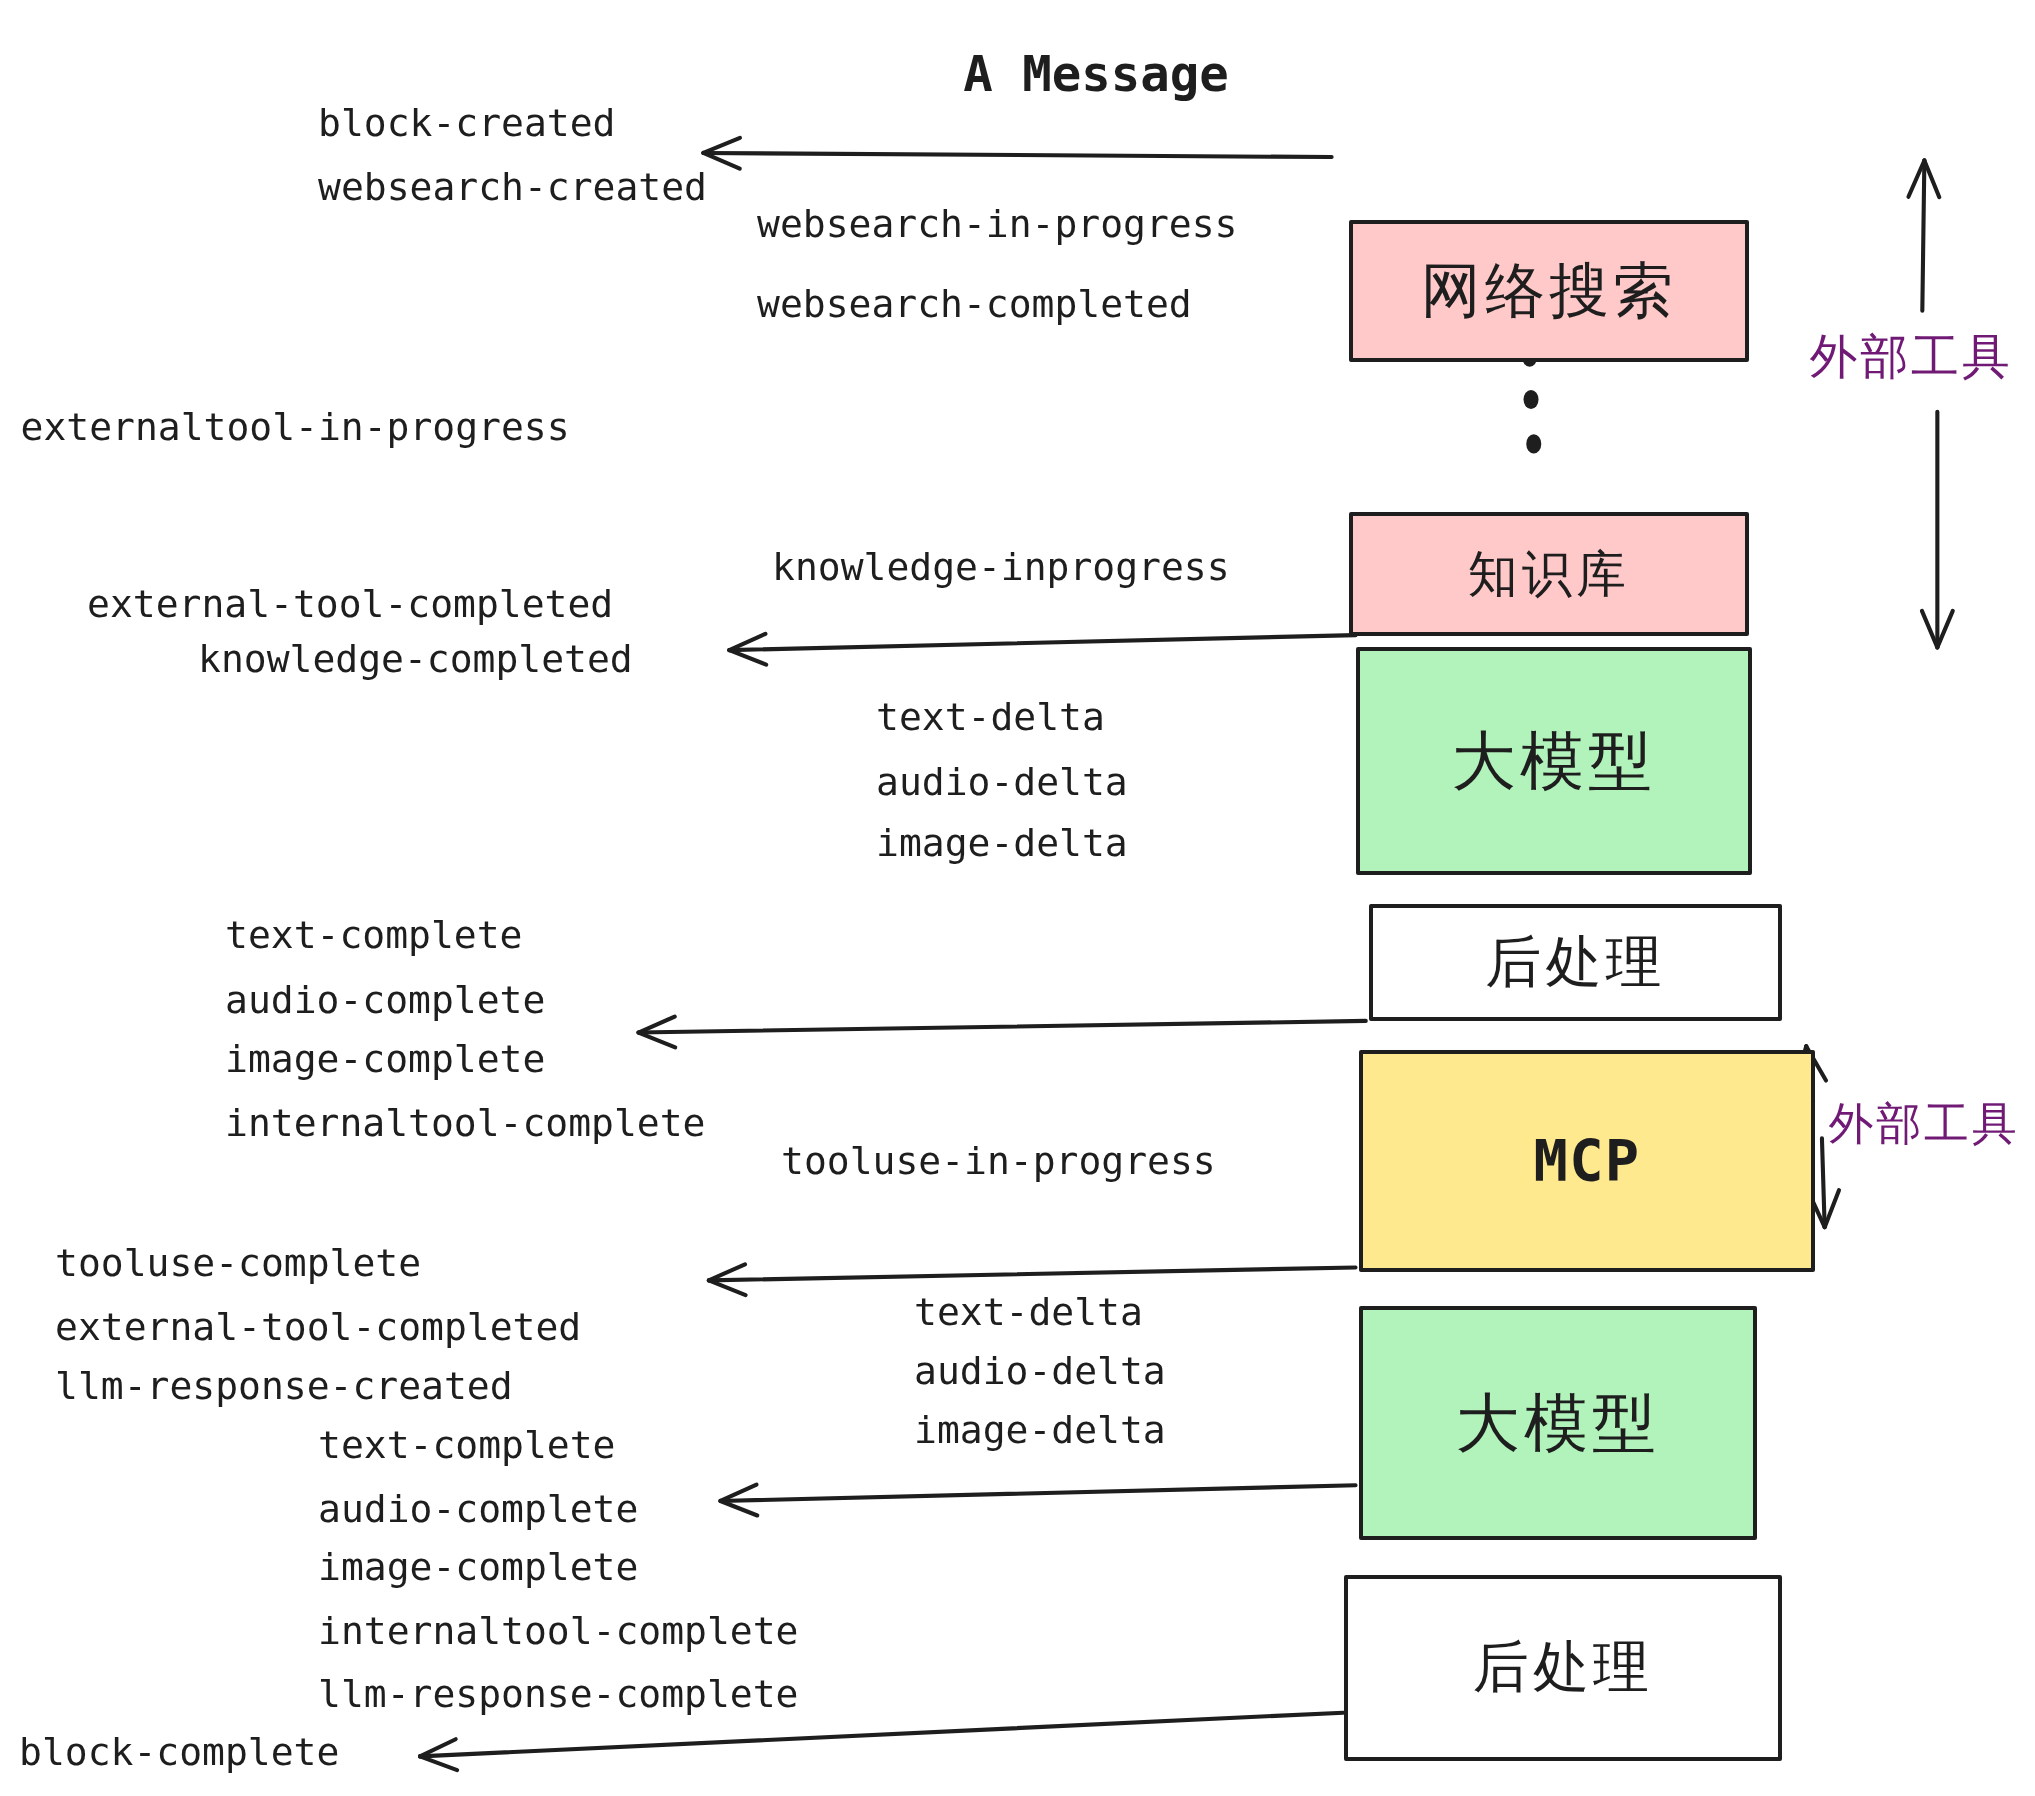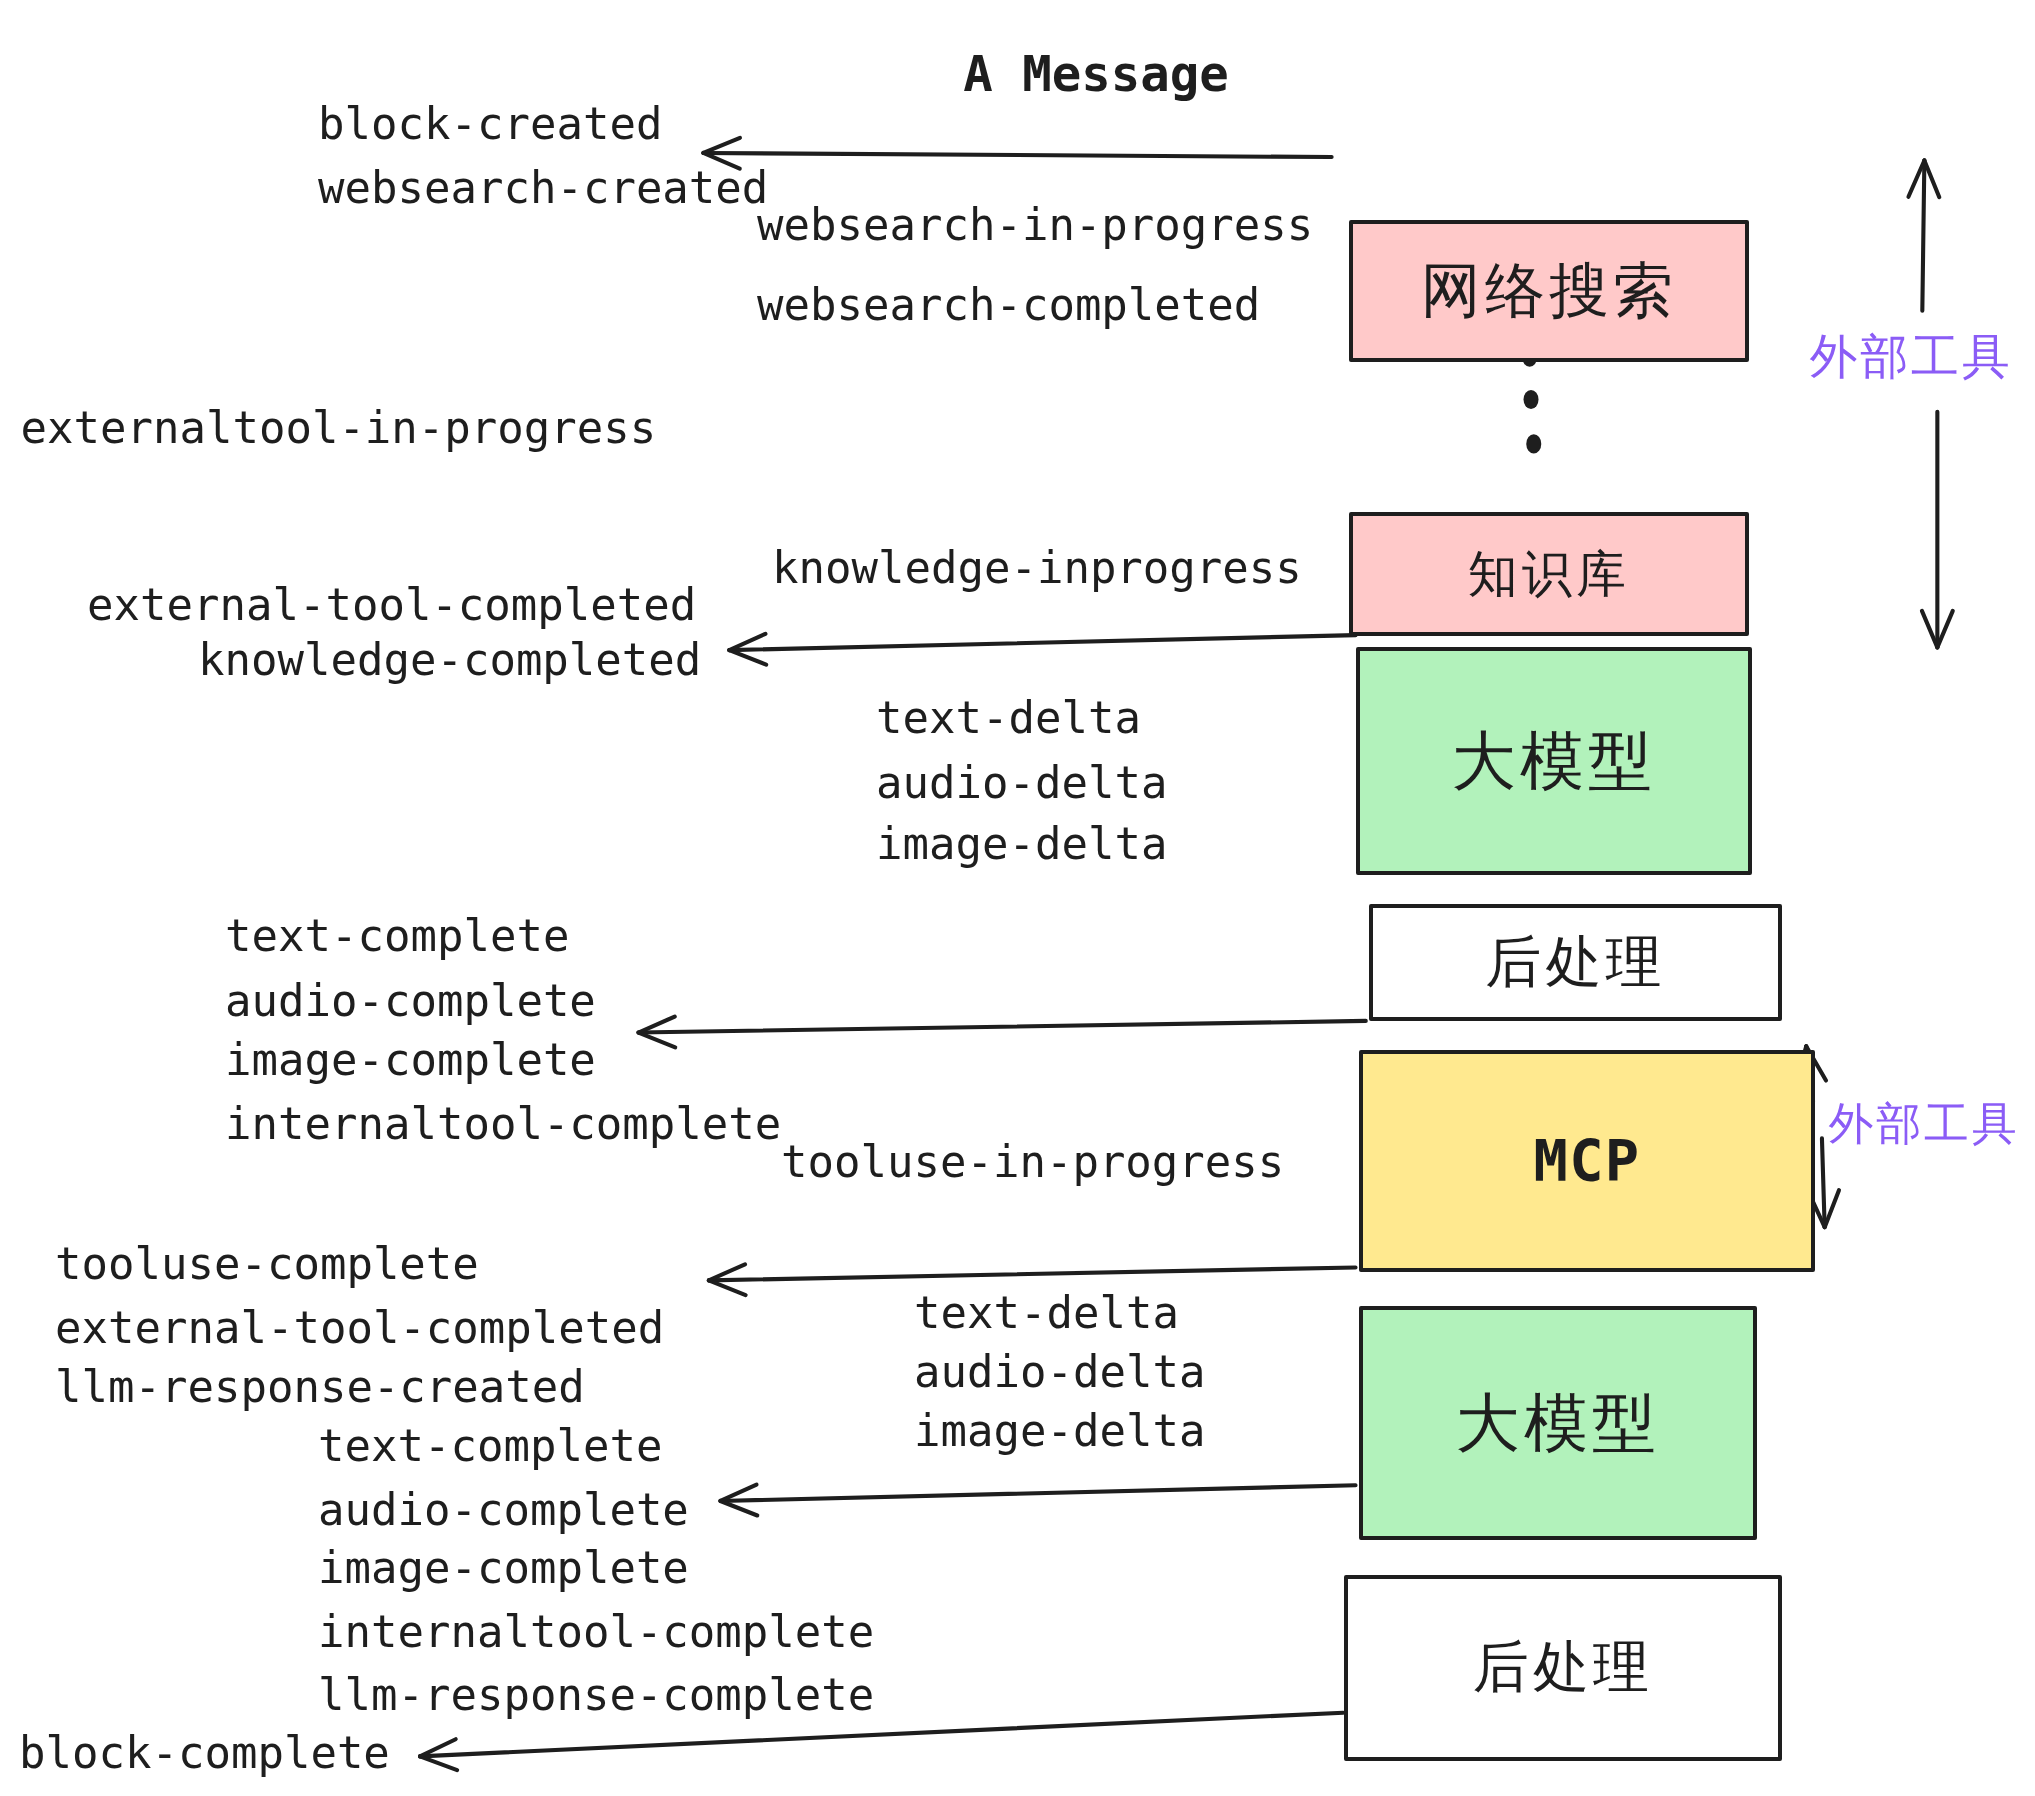--- a/index.html
+++ b/index.html
@@ -22,21 +22,21 @@
     transform: translate(-50%, -50%);
     font-family: "DejaVu Sans Mono", "Liberation Mono", monospace;
     font-weight: bold;
     font-size: 49px;
     white-space: nowrap;
     color: #1e1e1e;
   }
   .event-label {
     position: absolute;
     transform: translateY(-50%);
-    font-size: 44px;
+    font-size: 38px;
     letter-spacing: 0px;
     white-space: nowrap;
     color: #1e1e1e;
   }
   .flow-box {
     position: absolute;
     border: 4.1px solid #1e1e1e;
     border-radius: 2px;
     display: flex;
     align-items: center;
@@ -55,21 +55,21 @@
     font-weight: bold;
     letter-spacing: 1.4px;
   }
   .side-label {
     position: absolute;
     transform: translate(-50%, -50%);
     font-family: "DejaVu Sans", "Liberation Sans", sans-serif;
     font-weight: 500;
     letter-spacing: 2.7px;
     white-space: nowrap;
-    color: #8b5cf6;
+    color: #701a75;
   }
   #arrow-layer {
     position: absolute;
     left: 0;
     top: 0;
     pointer-events: none;
   }
 </style>
 </head>
 <body>

